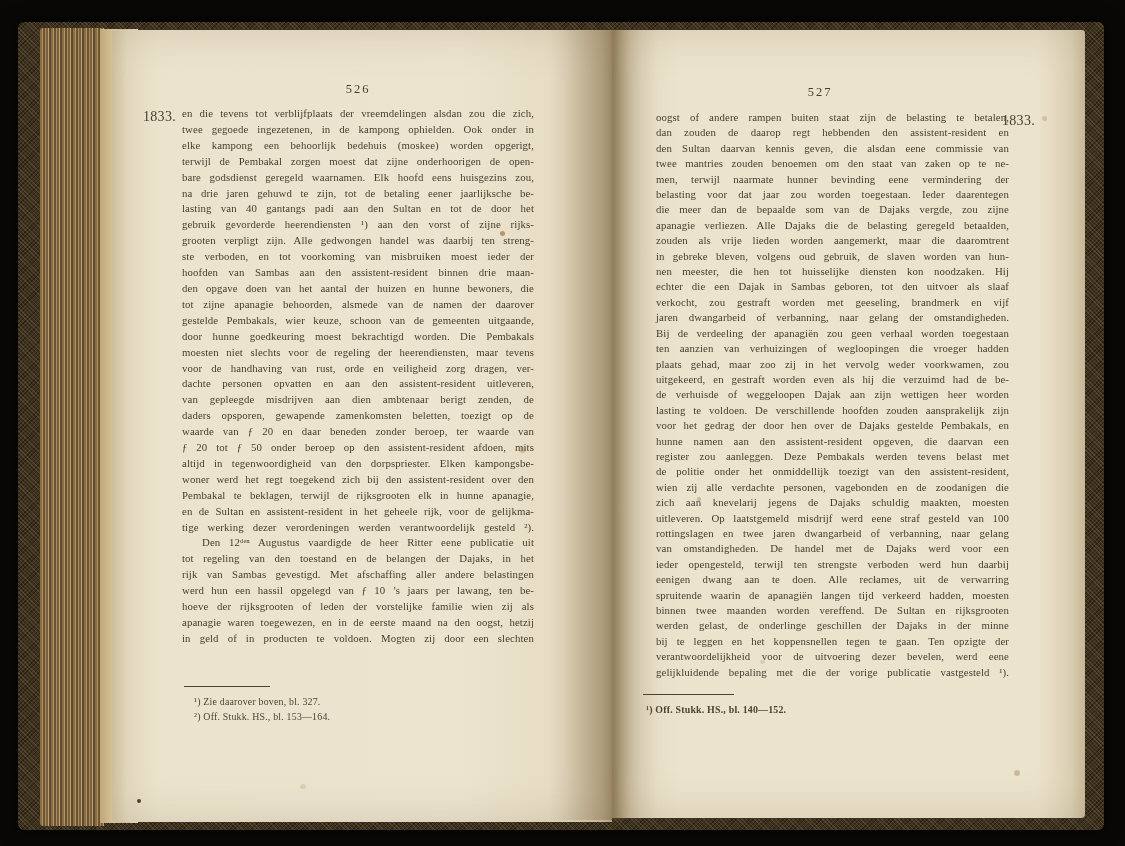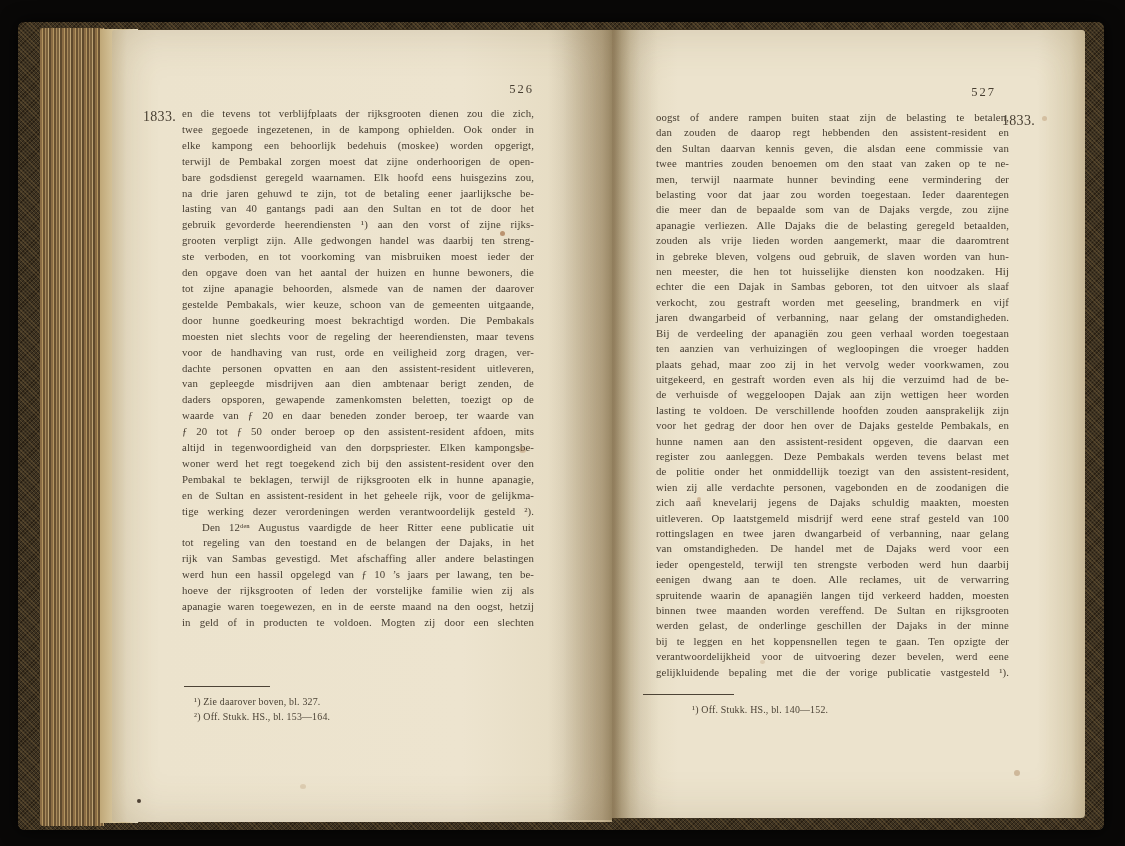--- a/index.html
+++ b/index.html
@@ -42,21 +42,21 @@
     background:linear-gradient(90deg,#b4a17e 0,#d2c4a3 2%,#e5dbc2 6%,#ece3cd 14%,#ece3cd 90%,#e0d5b9 97%,#d0c1a0 100%);
     border-radius:0 3px 4px 0;
   }
   .gutter-shadow{
     position:absolute;left:548px;top:30px;width:110px;height:790px;
     background:linear-gradient(90deg, rgba(92,72,42,0) 0, rgba(92,72,42,.30) 55%, rgba(92,72,42,.38) 60%, rgba(92,72,42,.12) 75%, rgba(92,72,42,0) 100%);
     pointer-events:none;
   }
   
   .pagenum{
-    position:absolute;width:352px;text-align:right;
+    position:absolute;width:352px;text-align:center;
     font-size:12.5px;letter-spacing:2px;color:#473e31;
   }
   .pagenum.left{left:182px;top:82px;}
   .pagenum.right{left:644px;top:85px;}
   .margin-year{
     position:absolute;font-size:14px;color:#473e31;letter-spacing:.3px;
   }
   .textblock{position:absolute;color:#453c30;font-size:10.8px;}
   .textblock.left{left:182px;top:106px;width:352px;}
   .textblock.right{left:656px;top:110px;width:353px;}
@@ -65,49 +65,50 @@
   .tline{
     text-align:justify;text-align-last:justify;white-space:nowrap;
     letter-spacing:.1px;
   }
   .tline.indent{text-indent:20px;}
   .fnrule{position:absolute;height:1px;background:#4c4336;}
   .fnrule.left{left:184px;top:686px;width:86px;}
   .fnrule.right{left:643px;top:694px;width:91px;}
   .footnotes{position:absolute;color:#4c4336;font-size:9.9px;}
   .footnotes.left{left:194px;top:695px;width:330px;}
-  .footnotes.right{left:692px;top:703px;width:330px;}
+  .footnotes.right{left:646px;top:703px;width:330px;font-weight:bold;}
   .fnline{line-height:14.6px;text-align:left;letter-spacing:.2px;}
   
   .spot{position:absolute;border-radius:50%;pointer-events:none;}
 </style>
 </head>
 <body>
 
 <div class="cover"></div>
 <div class="fore-edge"></div>
 <div class="edge-curve"></div>
 
 <div class="paper left"></div>
 <div class="paper right"></div>
 <div class="gutter-shadow"></div>
 
 <div class="pagenum left">526</div>
 <div class="margin-year" style="left:143px;top:109px;">1833.</div>
 <div class="textblock left">
-    <div class="tline">en die tevens tot verblijfplaats der rijksgrooten dienen zou die zich,</div>
+    <div class="tline">en die tevens tot verblijfplaats der vreemdelingen alsdan zou die zich,</div>
     <div class="tline">twee gegoede ingezetenen, in de kampong ophielden. Ook onder in</div>
     <div class="tline">elke kampong een behoorlijk bedehuis (moskee) worden opgerigt,</div>
     <div class="tline">terwijl de Pembakal zorgen moest dat zijne onderhoorigen de open-</div>
     <div class="tline">bare godsdienst geregeld waarnamen. Elk hoofd eens huisgezins zou,</div>
     <div class="tline">na drie jaren gehuwd te zijn, tot de betaling eener jaarlijksche be-</div>
     <div class="tline">lasting van 40 gantangs padi aan den Sultan en tot de door het</div>
     <div class="tline">gebruik gevorderde heerendiensten ¹) aan den vorst of zijne rijks-</div>
     <div class="tline">grooten verpligt zijn. Alle gedwongen handel was daarbij ten streng-</div>
     <div class="tline">ste verboden, en tot voorkoming van misbruiken moest ieder der</div>
+    <div class="tline">hoofden van Sambas aan den assistent-resident binnen drie maan-</div>
     <div class="tline">den opgave doen van het aantal der huizen en hunne bewoners, die</div>
     <div class="tline">tot zijne apanagie behoorden, alsmede van de namen der daarover</div>
     <div class="tline">gestelde Pembakals, wier keuze, schoon van de gemeenten uitgaande,</div>
     <div class="tline">door hunne goedkeuring moest bekrachtigd worden. Die Pembakals</div>
     <div class="tline">moesten niet slechts voor de regeling der heerendiensten, maar tevens</div>
     <div class="tline">voor de handhaving van rust, orde en veiligheid zorg dragen, ver-</div>
     <div class="tline">dachte personen opvatten en aan den assistent-resident uitleveren,</div>
     <div class="tline">van gepleegde misdrijven aan dien ambtenaar berigt zenden, de</div>
     <div class="tline">daders opsporen, gewapende zamenkomsten beletten, toezigt op de</div>
     <div class="tline">waarde van ƒ 20 en daar beneden zonder beroep, ter waarde van</div>

